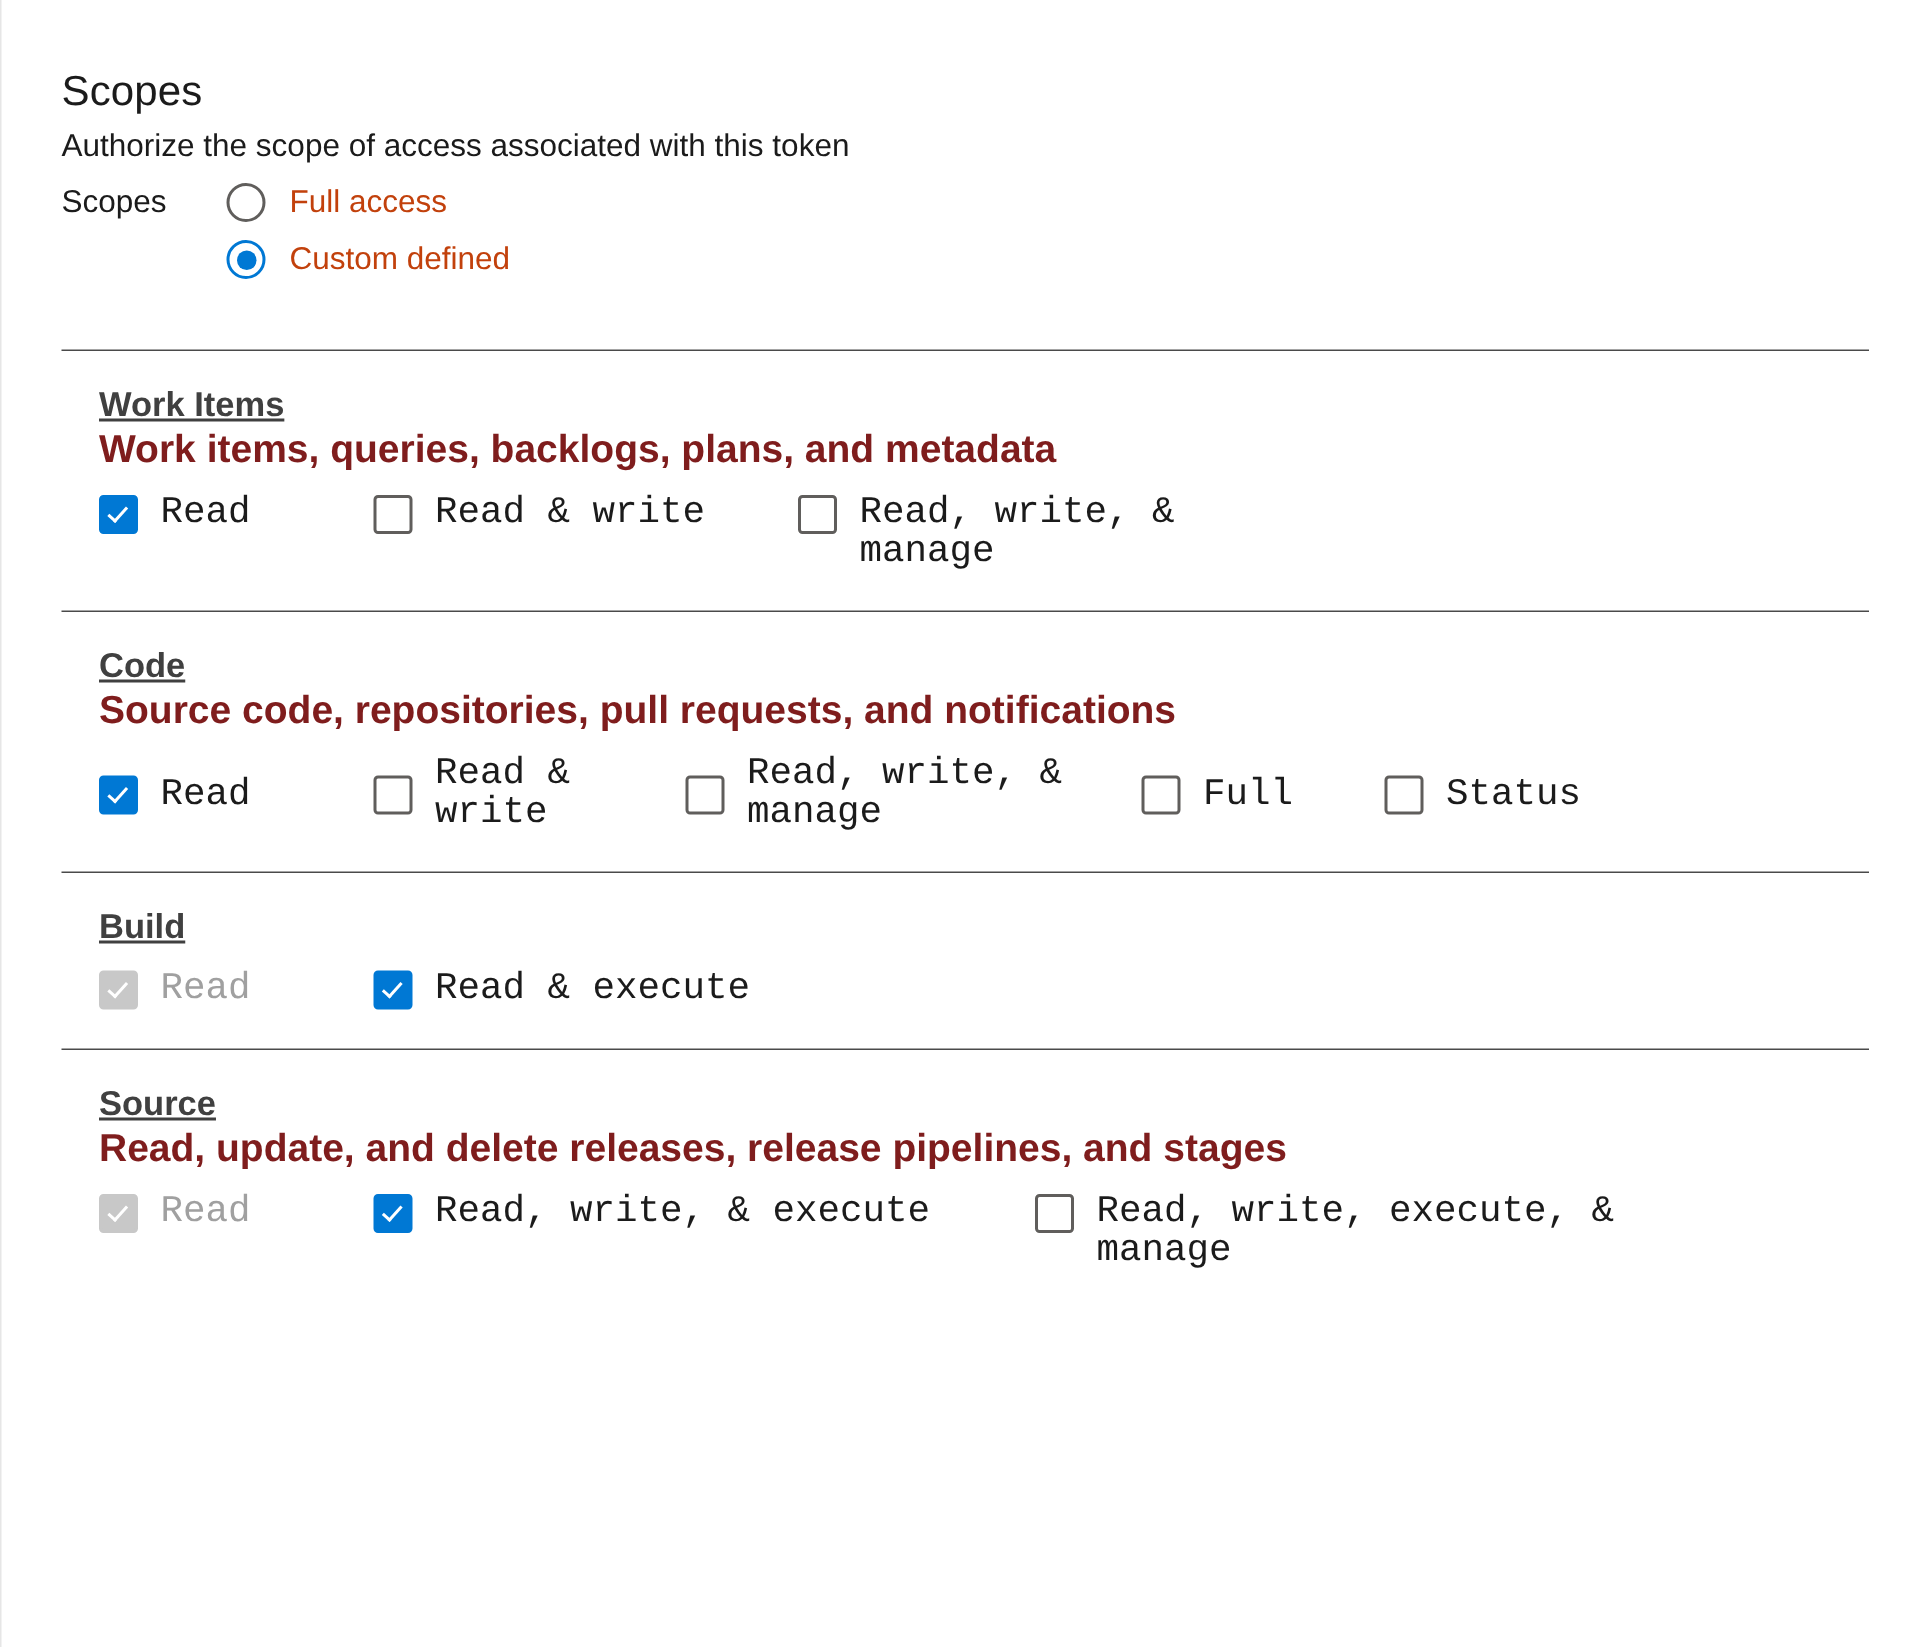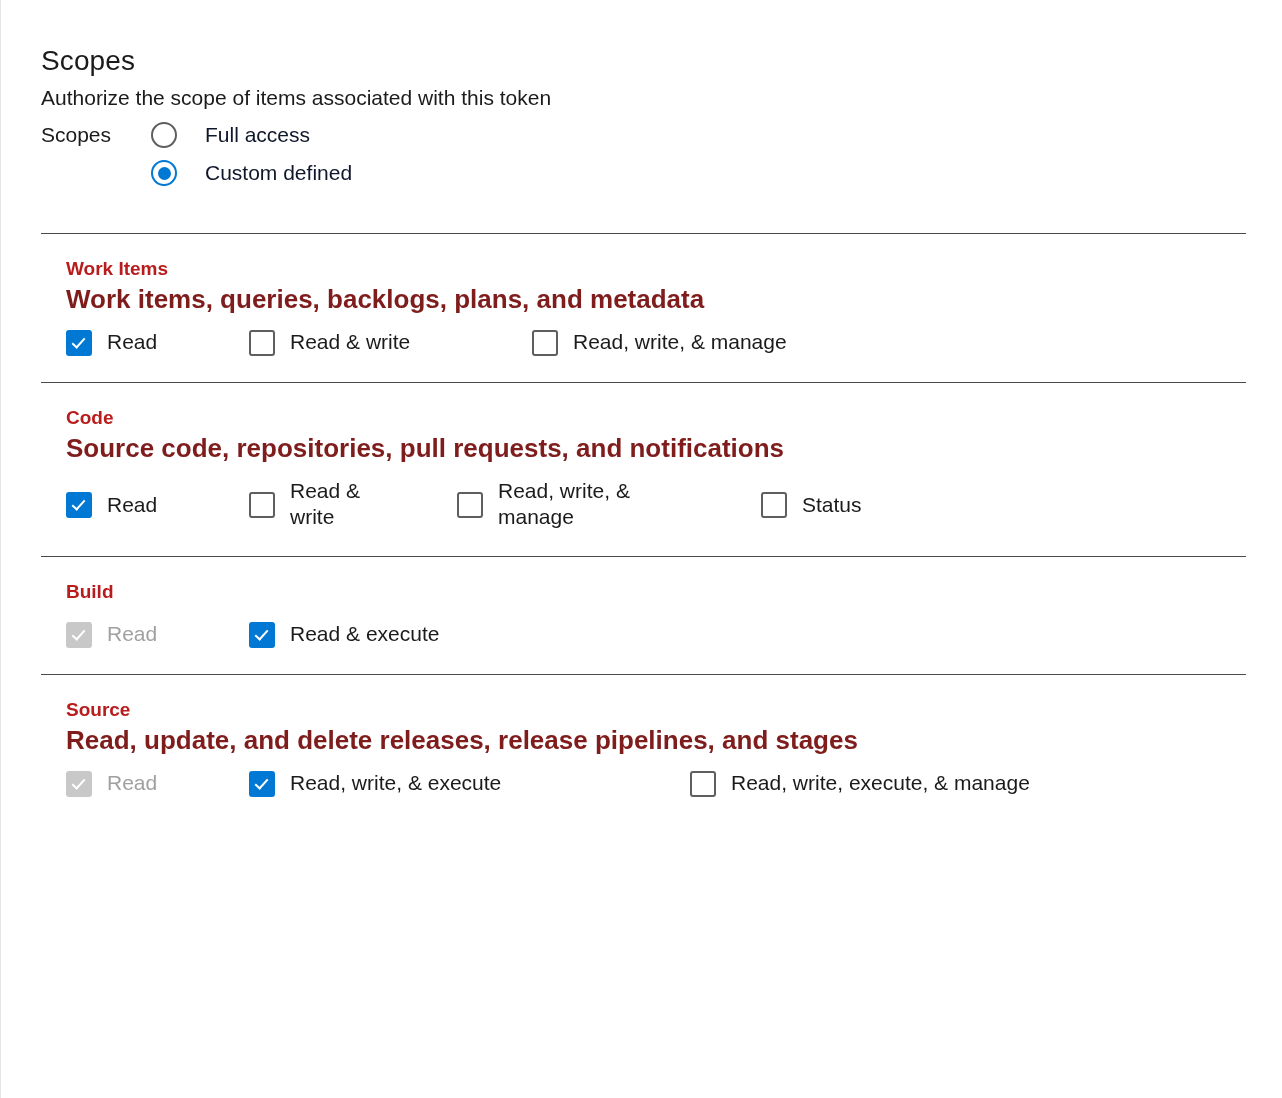--- a/index.html
+++ b/index.html
@@ -92,37 +92,38 @@
     width: 13px;
     height: 13px;
     margin-left: -6.5px;
     margin-top: -6.5px;
     border-radius: 50%;
     background: #0078d4;
   }
   .radio-text {
     font-size: 21px;
     line-height: 26px;
-    margin-left: 28px;
-    color: #0f172a;
+    margin-left: 16px;
+    color: #c2410c;
   }
   .divider {
     height: 1px;
     background: #4a4a4a;
     margin: 0;
     width: 1205px;
   }
   .group {
     padding: 0 0 0 25px;
   }
   .group-title {
-    font-size: 19px;
+    font-size: 23px;
     font-weight: bold;
-    color: #b91c1c;
-    line-height: 26px;
+    color: #404040;
+    line-height: 26px;
+    text-decoration: underline;
   }
   .group-desc {
     font-size: 26px;
     font-weight: 700;
     color: #7f1d1d;
     line-height: 28px;
     margin-top: 3px;
   }
   .options {
     display: flex;
@@ -160,40 +161,41 @@
     left: 7px;
     top: 3px;
     width: 7px;
     height: 13px;
     border: solid #ffffff;
     border-width: 0 2.6px 2.6px 0;
     transform: rotate(42deg);
     box-sizing: border-box;
   }
   .cb-text {
-    font-size: 21px;
+    font-size: 25px;
     line-height: 26px;
     margin-left: 15px;
     color: #1b1b1b;
     white-space: pre-line;
+    font-family: Liberation Mono, monospace;
   }
   .cb-text.disabled {
     color: #a0a0a0;
   }
 </style>
 </head>
 <body>
 
 <div class="page">
   <div class="left-rule"></div>
 
   <div class="content">
 
     <h1 class="section-title">Scopes</h1>
-    <div class="section-sub">Authorize the scope of items associated with this token</div>
+    <div class="section-sub">Authorize the scope of access associated with this token</div>
 
     <div class="radio-block">
       <div class="radio-row">
         <div class="radio-label-left">Scopes</div>
         <div class="radio"></div>
         <div class="radio-text">Full access</div>
       </div>
       <div class="radio-row">
         <div class="radio-spacer"></div>
         <div class="radio checked"></div>
@@ -235,20 +237,24 @@
         <div class="option" style="width:208px">
           <div class="cb" style="margin-top:14px"></div>
           <div class="cb-text">Read &amp;
 write</div>
         </div>
         <div class="option" style="width:304px">
           <div class="cb" style="margin-top:14px"></div>
           <div class="cb-text">Read, write, &amp;
 manage</div>
         </div>
+        <div class="option" style="width:162px">
+          <div class="cb" style="margin-top:14px"></div>
+          <div class="cb-text" style="margin-top:14px">Full</div>
+        </div>
         <div class="option" style="width:180px">
           <div class="cb" style="margin-top:14px"></div>
           <div class="cb-text" style="margin-top:14px">Status</div>
         </div>
       </div>
     </div>
 
     <div class="divider"></div>
     <div class="group" style="padding-top:22px;padding-bottom:26px;">
       <div class="group-title">Build</div>

